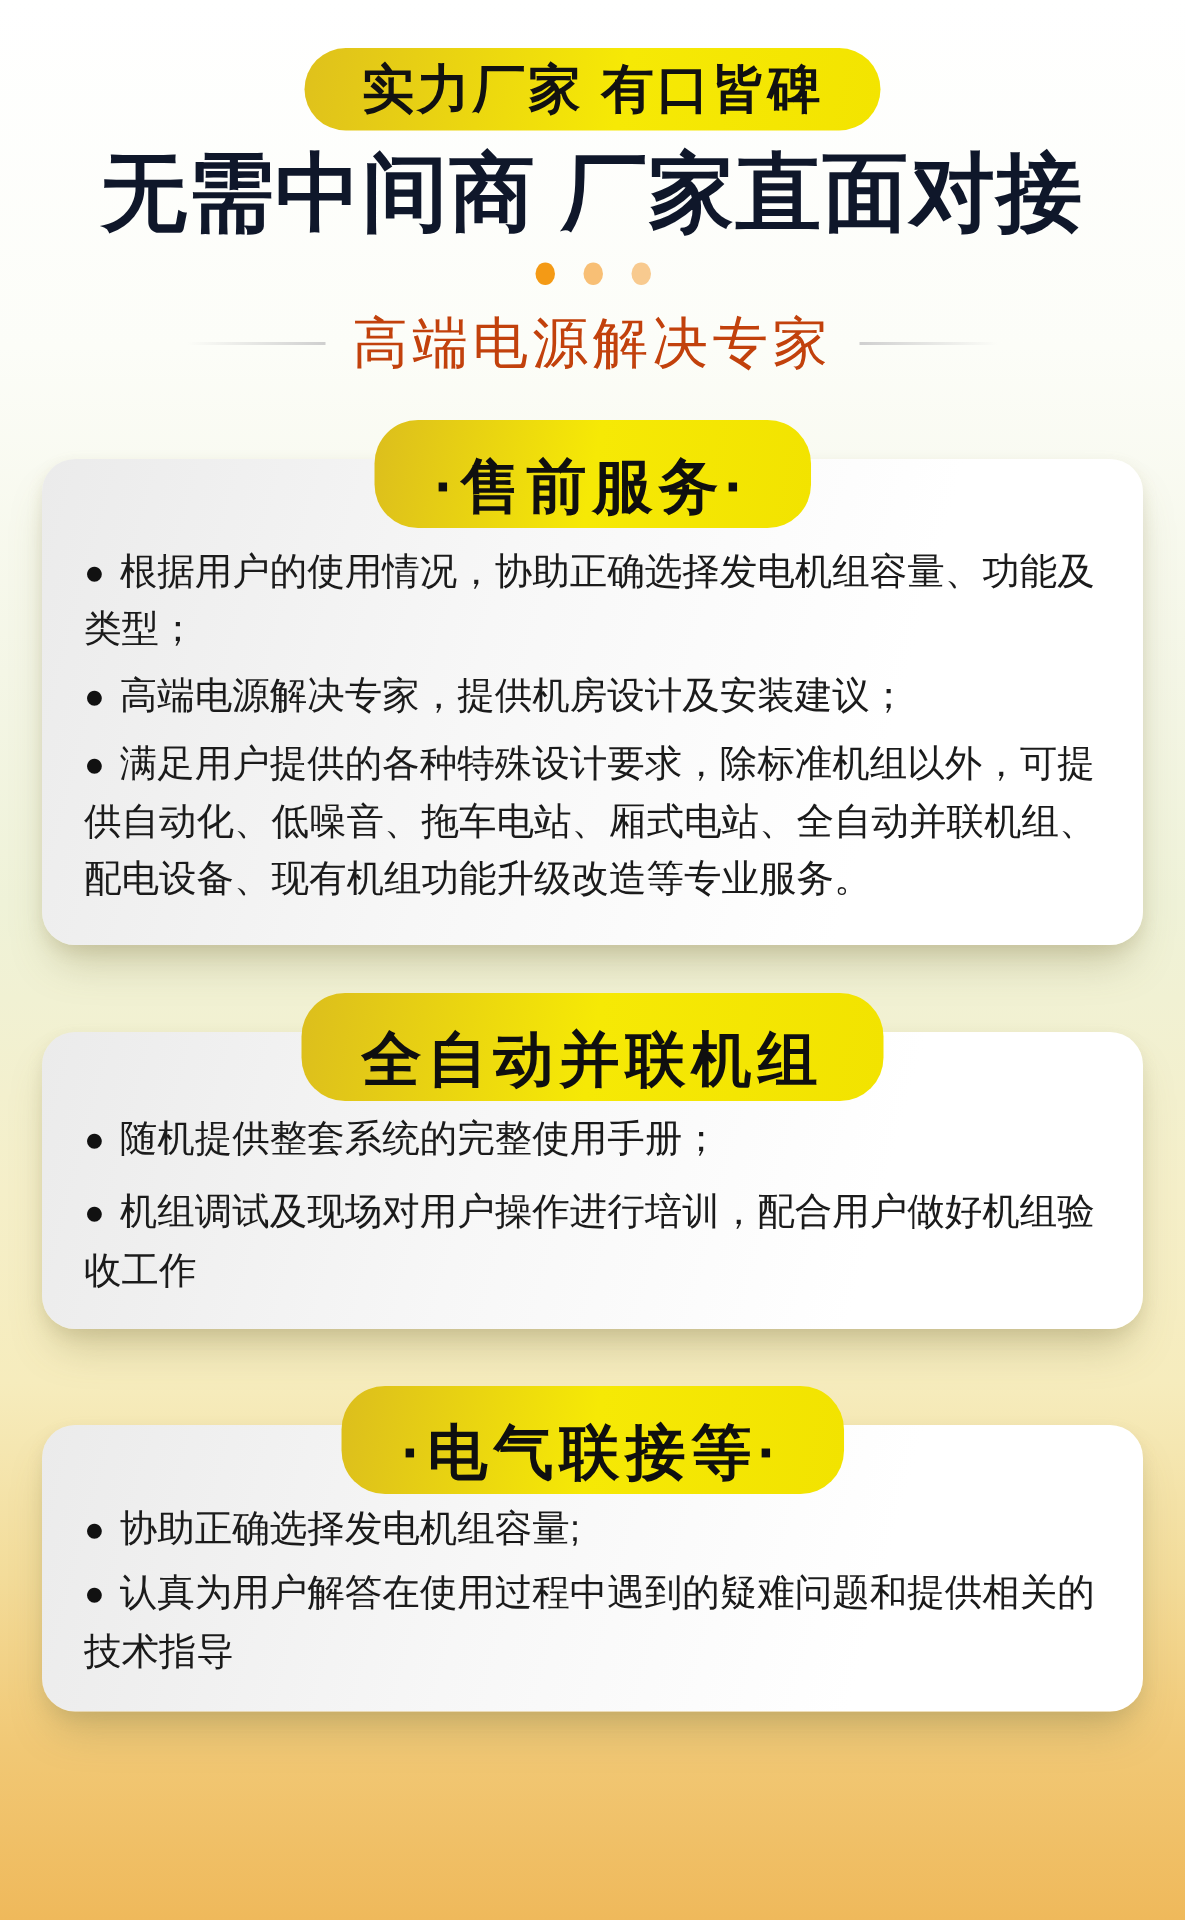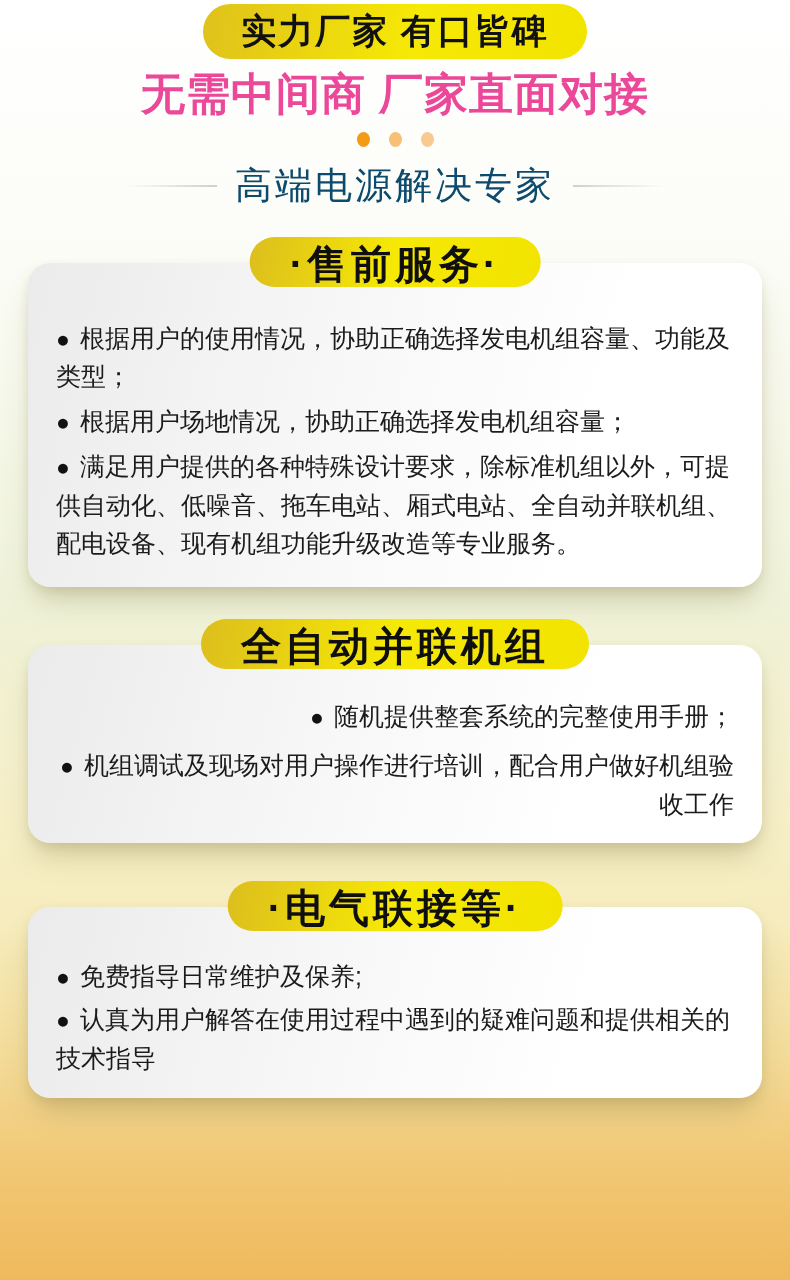--- a/index.html
+++ b/index.html
@@ -16,99 +16,99 @@
       #eff2d8 47%,
       #f5efc9 62%,
       #f6ecbd 72%,
       #f3dc9a 82%,
       #f1c875 91%,
       #efb95b 100%);
   }
   .poster { width: 790px; height: 1280px; position: relative; }
 
   
-  .badge-row { text-align: center; padding-top: 4px; }
+  .badge-row { text-align: center; padding-top: 32px; }
   .badge {
     display: inline-flex;
     align-items: center;
     height: 55px;
     padding: 0 38px;
     border-radius: 28px;
     background: linear-gradient(100deg, #dfc11c 0%, #f6e905 55%, #f3e400 100%);
     font-size: 35px;
     font-weight: bold;
     color: #111111;
     letter-spacing: 2px;
   }
 
   
   .title {
     margin: 10px 15px 0;
     text-align: center;
-    font-size: 44px;
+    font-size: 57px;
     line-height: 1.15;
     font-weight: 900;
-    color: #ec4899;
+    color: #0f172a;
     letter-spacing: 1px;
     white-space: nowrap;
   }
 
   
   .dots { display: flex; justify-content: center; gap: 19px; margin-top: 12px; }
   .dot { width: 13px; height: 15px; border-radius: 50%; }
   .dot-1 { background: #f49a15; }
   .dot-2 { background: #f8bf75; }
   .dot-3 { background: #f8ca8f; }
 
   
   .subtitle-row { display: flex; align-items: center; justify-content: center; margin-top: 14px; }
   .sub-line { width: 92px; height: 2px; }
   .sub-line.left  { background: linear-gradient(to right, rgba(205,205,205,0), #cfcfcf); }
   .sub-line.right { background: linear-gradient(to left,  rgba(205,205,205,0), #cfcfcf); }
   .subtitle {
     margin: 0 18px;
     font-size: 37px;
-    color: #0c4a6e;
+    color: #c2410c;
     letter-spacing: 3px;
     font-weight: 500;
   }
 
   
   .service { position: relative; margin: 0 28px; }
   .service-1 { margin-top: 52px; }
   .service-2 { margin-top: 58px; }
   .service-3 { margin-top: 64px; }
 
   .pill {
     position: absolute;
     top: -26px;
     left: 50%;
     transform: translateX(-50%);
     z-index: 2;
     display: flex;
-    align-items: flex-start;
-    height: 50px;
+    align-items: flex-end;
+    height: 72px;
     padding: 0 40px;
     border-radius: 29px;
     background: linear-gradient(100deg, #dcbe1d 0%, #f6e905 50%, #f2e300 100%);
     font-size: 40px;
     font-weight: bold;
     color: #0f0f0f;
     letter-spacing: 4px;
     white-space: nowrap;
   }
 
   .card {
     position: relative;
     border-radius: 22px;
     background: linear-gradient(105deg, #ebebeb 0%, #f7f7f7 40%, #ffffff 75%);
     box-shadow: 0 18px 28px -8px rgba(130,120,70,0.35), 0 4px 10px rgba(160,150,100,0.18);
     padding: 56px 28px 24px;
   }
-  .service-2 .card { padding: 52px 28px 20px; text-align: right; }
+  .service-2 .card { padding: 52px 28px 20px; }
   .service-3 .card { padding: 50px 28px 20px; }
 
   .bullet {
     margin: 0 0 6px;
     font-size: 25px;
     line-height: 1.55;
     color: #1b1b1b;
   }
   .roomy .bullet { margin-bottom: 10px; }
   .tight .bullet { margin-bottom: 4px; }
@@ -139,39 +139,39 @@
     <span class="subtitle">高端电源解决专家</span>
     <span class="sub-line right"></span>
   </div>
 
   <section class="service service-1">
     <div class="pill">
       <span>·售前服务·</span>
     </div>
     <div class="card">
       <p class="bullet"><span class="b-dot">●</span><span class="b-text">根据用户的使用情况，协助正确选择发电机组容量、功能及类型；</span></p>
-      <p class="bullet"><span class="b-dot">●</span><span class="b-text">根据用户场地情况，协助正确选择发电机组容量；</span></p>
+      <p class="bullet"><span class="b-dot">●</span><span class="b-text">高端电源解决专家，提供机房设计及安装建议；</span></p>
       <p class="bullet"><span class="b-dot">●</span><span class="b-text">满足用户提供的各种特殊设计要求，除标准机组以外，可提供自动化、低噪音、拖车电站、厢式电站、全自动并联机组、配电设备、现有机组功能升级改造等专业服务。</span></p>
     </div>
   </section>
 
   <section class="service service-2">
     <div class="pill">
       <span>全自动并联机组</span>
     </div>
     <div class="card roomy">
       <p class="bullet"><span class="b-dot">●</span><span class="b-text">随机提供整套系统的完整使用手册；</span></p>
       <p class="bullet"><span class="b-dot">●</span><span class="b-text">机组调试及现场对用户操作进行培训，配合用户做好机组验收工作</span></p>
     </div>
   </section>
 
   <section class="service service-3">
     <div class="pill">
       <span>·电气联接等·</span>
     </div>
     <div class="card tight">
-      <p class="bullet"><span class="b-dot">●</span><span class="b-text">免费指导日常维护及保养;</span></p>
+      <p class="bullet"><span class="b-dot">●</span><span class="b-text">协助正确选择发电机组容量;</span></p>
       <p class="bullet"><span class="b-dot">●</span><span class="b-text">认真为用户解答在使用过程中遇到的疑难问题和提供相关的技术指导</span></p>
 
     </div>
   </section>
 
 </div>
 
 </body></html>

